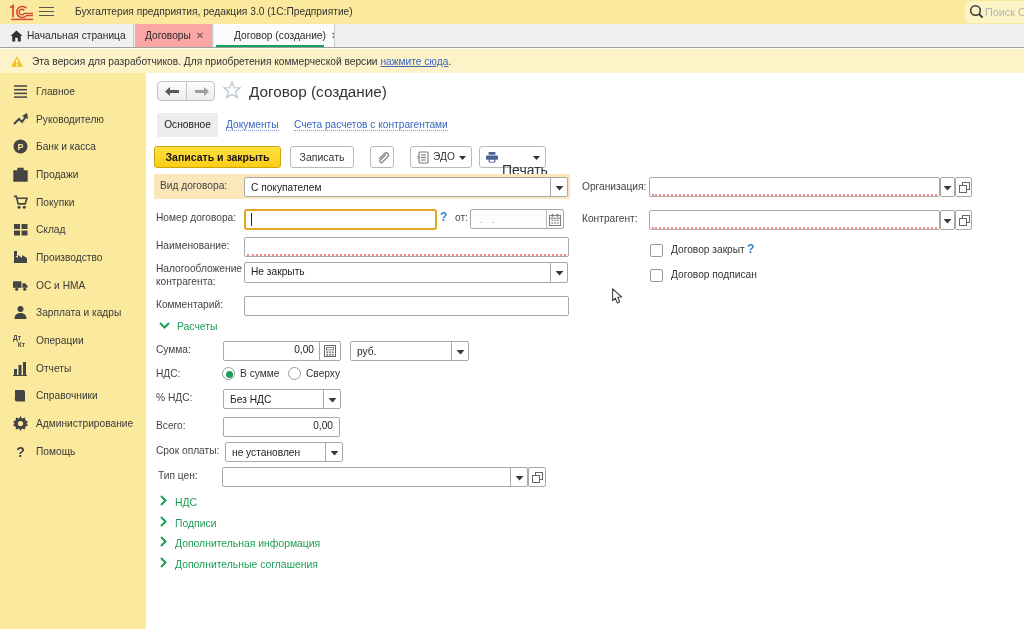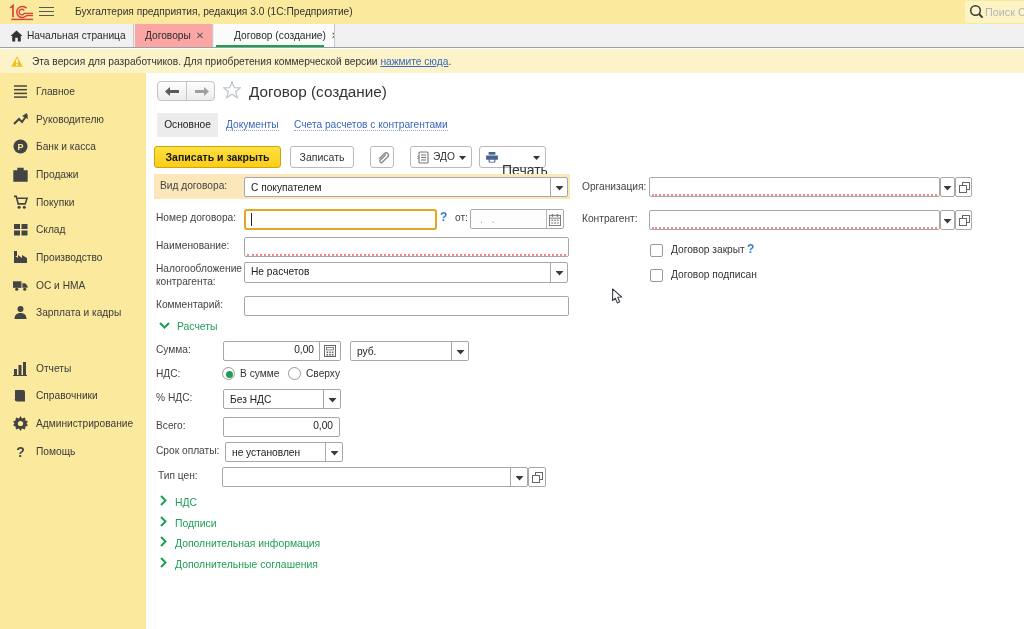--- a/index.html
+++ b/index.html
@@ -194,20 +194,27 @@
         <rect x="1" y="1" width="3" height="5" fill="#444"></rect>
       </svg>
       <span class="mtxt">Производство</span>
     </div>
   <div class="mitem" style="top:227px">
       <svg class="ic" viewBox="0 0 15 15">
         <circle cx="7.5" cy="4" r="3" fill="#444"></circle>
         <path d="M1.5,14 c0,-4.5 3,-6 6,-6 c3,0 6,1.5 6,6 Z" fill="#444"></path>
       </svg>
       <span class="mtxt">Зарплата и кадры</span>
+    </div>
+  <div class="mitem" style="top:255px">
+      <svg class="ic" viewBox="0 0 16 15">
+        <text x="0" y="7" font-size="7" fill="#444" font-family="Liberation Sans" font-weight="bold">Дт</text>
+        <text x="5" y="14" font-size="7" fill="#444" font-family="Liberation Sans" font-weight="bold">Кт</text>
+      </svg>
+      <span class="mtxt">Операции</span>
     </div>
   <div class="mitem" style="top:283px">
       <svg class="ic" viewBox="0 0 15 15">
         <g fill="#444">
           <rect x="1" y="8" width="3" height="6"></rect>
           <rect x="5.5" y="4" width="3" height="10"></rect>
           <rect x="10" y="1" width="3" height="13"></rect>
         </g>
         <line x1="0" y1="14.5" x2="14" y2="14.5" stroke="#444"></line>
       </svg>
@@ -326,21 +333,21 @@
   </div>
 
   <div class="lbl" style="left:10px;top:167px">Наименование:</div>
   <div class="fld" style="left:98px;top:164px;width:325px;height:20px">
       <div class="req"></div>
     </div>
 
   <div class="lbl" style="left:10px;top:190px">Налогообложение</div>
   <div class="lbl" style="left:10px;top:203px">контрагента:</div>
   <div class="fld" style="left:98px;top:189px;width:324px;height:21px">
-      <div class="vtext" style="top:3px">Не расчетов</div>
+      <div class="vtext" style="top:3px">Не закрыть</div>
       <div class="dd"></div>
     </div>
 
   <div class="lbl" style="left:10px;top:226px">Комментарий:</div>
   <div class="fld" style="left:98px;top:223px;width:325px;height:20px"></div>
 
   <div class="greenhdr" style="left:13px;top:248px"><svg class="chev" width="11" height="9" viewBox="0 0 11 9">
         <path d="M1,2 L5.5,6.5 L10,2" fill="none" stroke="#1d9e56" stroke-width="2"></path>
       </svg>Расчеты</div>
 

